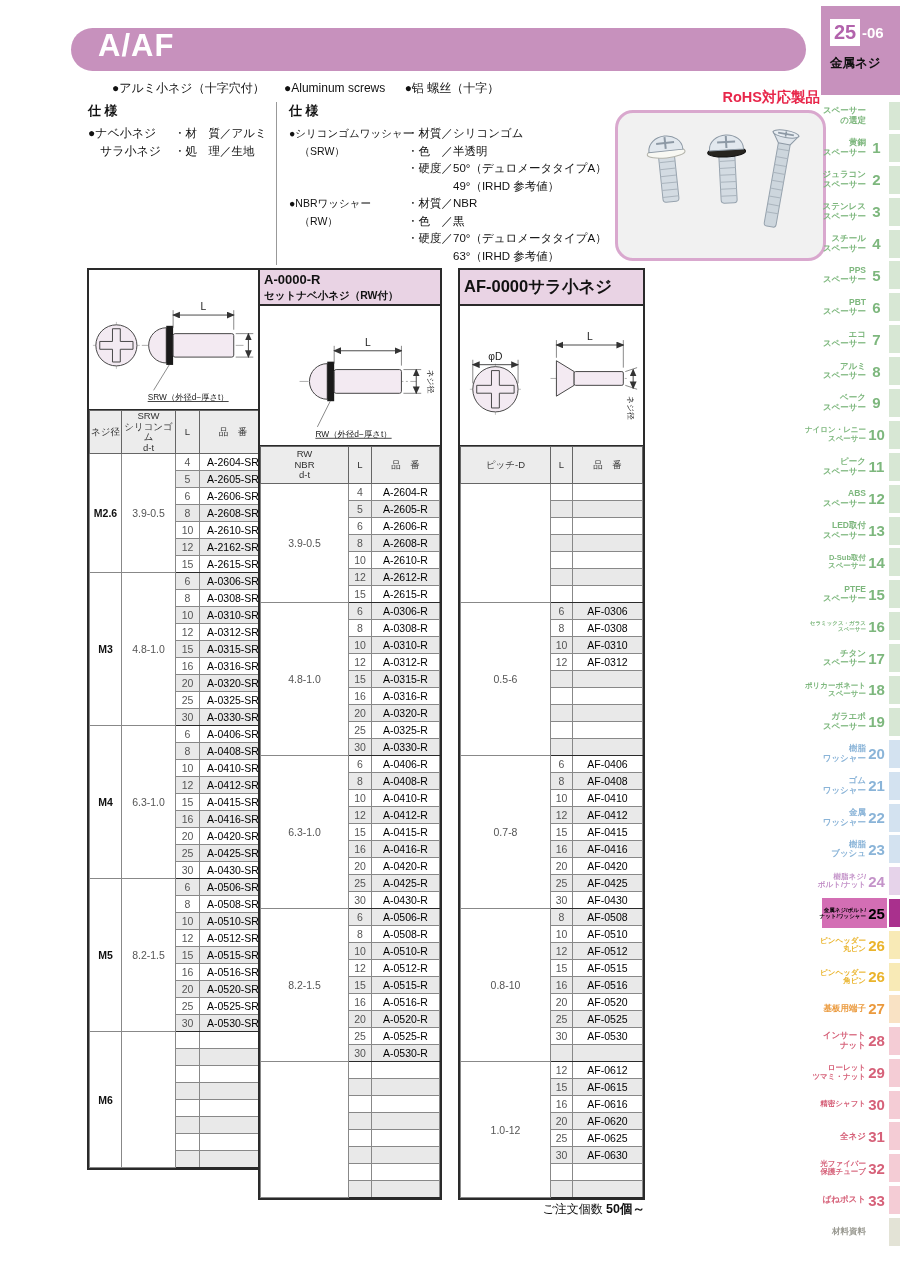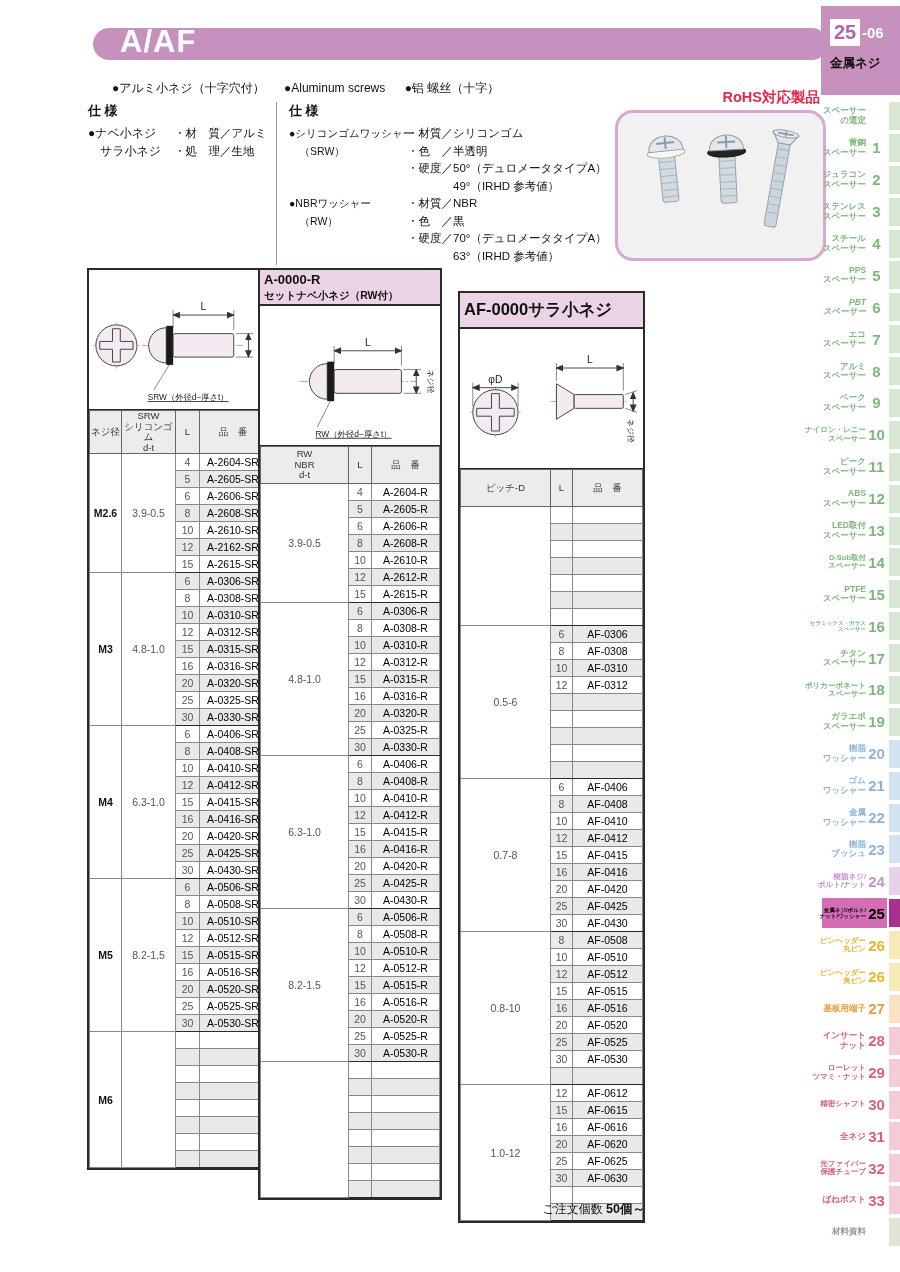--- a/index.html
+++ b/index.html
@@ -1,21 +1,21 @@
 <!DOCTYPE html>
 <html style="--banner: #c791bd; --table-header-bg: #e9d3e4; --row-alt: #e9e9e9; --rohs-red: #e8274b; --diagram-fill: #f3eaf2; --green: #7db77d; --green-tab: #d7e7d4; --blue: #8ab4d8; --blue-tab: #d3e2f0; --purple: #c493c9; --purple-tab: #e6d3ea; --active-bg: #d36eb4; --active-tab: #a9308d; --yellow: #eab42c; --yellow-tab: #f8eab6; --orange: #eb9a3d; --orange-tab: #f9e2c4; --red: #d66179; --red-tab: #f4ccd5; --gray: #9a9a92; --gray-tab: #e3e3d6;"><head>
 <meta charset="utf-8">
 <style>
   html,body{margin:0;padding:0;background:#fff;}
   .page{position:relative;width:900px;height:1272px;background:#fff;overflow:hidden;
         font-family:"Liberation Sans","DejaVu Sans",sans-serif;color:#111;}
 
   
-  .banner{position:absolute;left:93px;top:28px;width:735px;height:32px;background:var(--banner);
-          border-radius:26px;display:flex;align-items:flex-end;}
+  .banner{position:absolute;left:71px;top:28px;width:735px;height:43px;background:var(--banner);
+          border-radius:26px;display:flex;align-items:flex-start;}
   .banner-title{color:#fff;font-size:31px;font-weight:bold;padding-left:27px;letter-spacing:1px;}
   .subtitle{position:absolute;left:112px;top:80px;font-size:12px;color:#111;}
   .subtitle span{margin-right:16px;}
 
   
   .spec{position:absolute;top:102px;}
   .spec-left{left:88px;width:182px;}
   .spec-right{left:276px;width:336px;border-left:1px solid #999;padding-left:12px;}
   .spec-h{font-weight:bold;font-size:13px;margin-bottom:5px;}
   .spec-row{display:flex;font-size:12px;line-height:17.5px;}
@@ -24,21 +24,21 @@
   .sc2{white-space:pre;flex:1;font-size:11.5px;}
 
   
   .rohs{position:absolute;left:615px;top:88px;width:205px;text-align:right;
         color:var(--rohs-red);font-size:14.5px;font-weight:bold;}
   .product-box{position:absolute;left:615px;top:110px;width:205px;height:145px;background:#f1f1f1;
         border:3px solid #d9a8ce;border-radius:18px;display:flex;align-items:center;justify-content:center;}
 
   
   .ptable{position:absolute;top:268px;border:2px solid #2a2a2a;background:#fff;box-sizing:border-box;}
-  .t1{left:87px;width:182px;} .t2{left:258px;width:184px;} .t3{left:458px;width:187px;margin-top:23px;}
+  .t1{left:87px;width:182px;} .t2{left:258px;width:184px;} .t3{left:458px;width:187px;}
   .ptitle{height:36px;background:var(--table-header-bg);border-bottom:2px solid #2a2a2a;
           padding:1px 4px;box-sizing:border-box;overflow:hidden;}
   .ptitle-main{font-size:13px;font-weight:bold;line-height:17px;}
   .ptitle-sub{font-size:10.5px;font-weight:bold;line-height:15px;}
   .t3 .ptitle-main{font-size:16.5px;line-height:31px;}
   .pdiagram{height:140px;border-bottom:1px solid #2a2a2a;box-sizing:border-box;background:#fff;}
   .pdiagram svg{display:block;}
   .ptable table{border-collapse:collapse;width:100%;table-layout:fixed;}
   .ptable th{background:#ececec;font-size:9.5px;font-weight:normal;border:1px solid #666;
              height:36px;white-space:pre-line;line-height:10.5px;padding:0;color:#333;}
@@ -918,21 +918,21 @@
       </div>
       <div class="sb-item c-green">
         <div class="sb-main">
           <span class="sb-label" style="font-size: 8.5px;">PPS<br>スペーサー</span>
           <span class="sb-num">5</span>
         </div>
         <span class="sb-tab"></span>
       </div>
       <div class="sb-item c-green">
         <div class="sb-main">
-          <span class="sb-label" style="font-size: 8.5px; font-style: italic;">PBT<br>スペーサー</span>
+          <span class="sb-label" style="font-size: 8.5px;">PBT<br>スペーサー</span>
           <span class="sb-num">6</span>
         </div>
         <span class="sb-tab"></span>
       </div>
       <div class="sb-item c-green">
         <div class="sb-main">
           <span class="sb-label" style="font-size: 8.5px;">エコ<br>スペーサー</span>
           <span class="sb-num">7</span>
         </div>
         <span class="sb-tab"></span>

